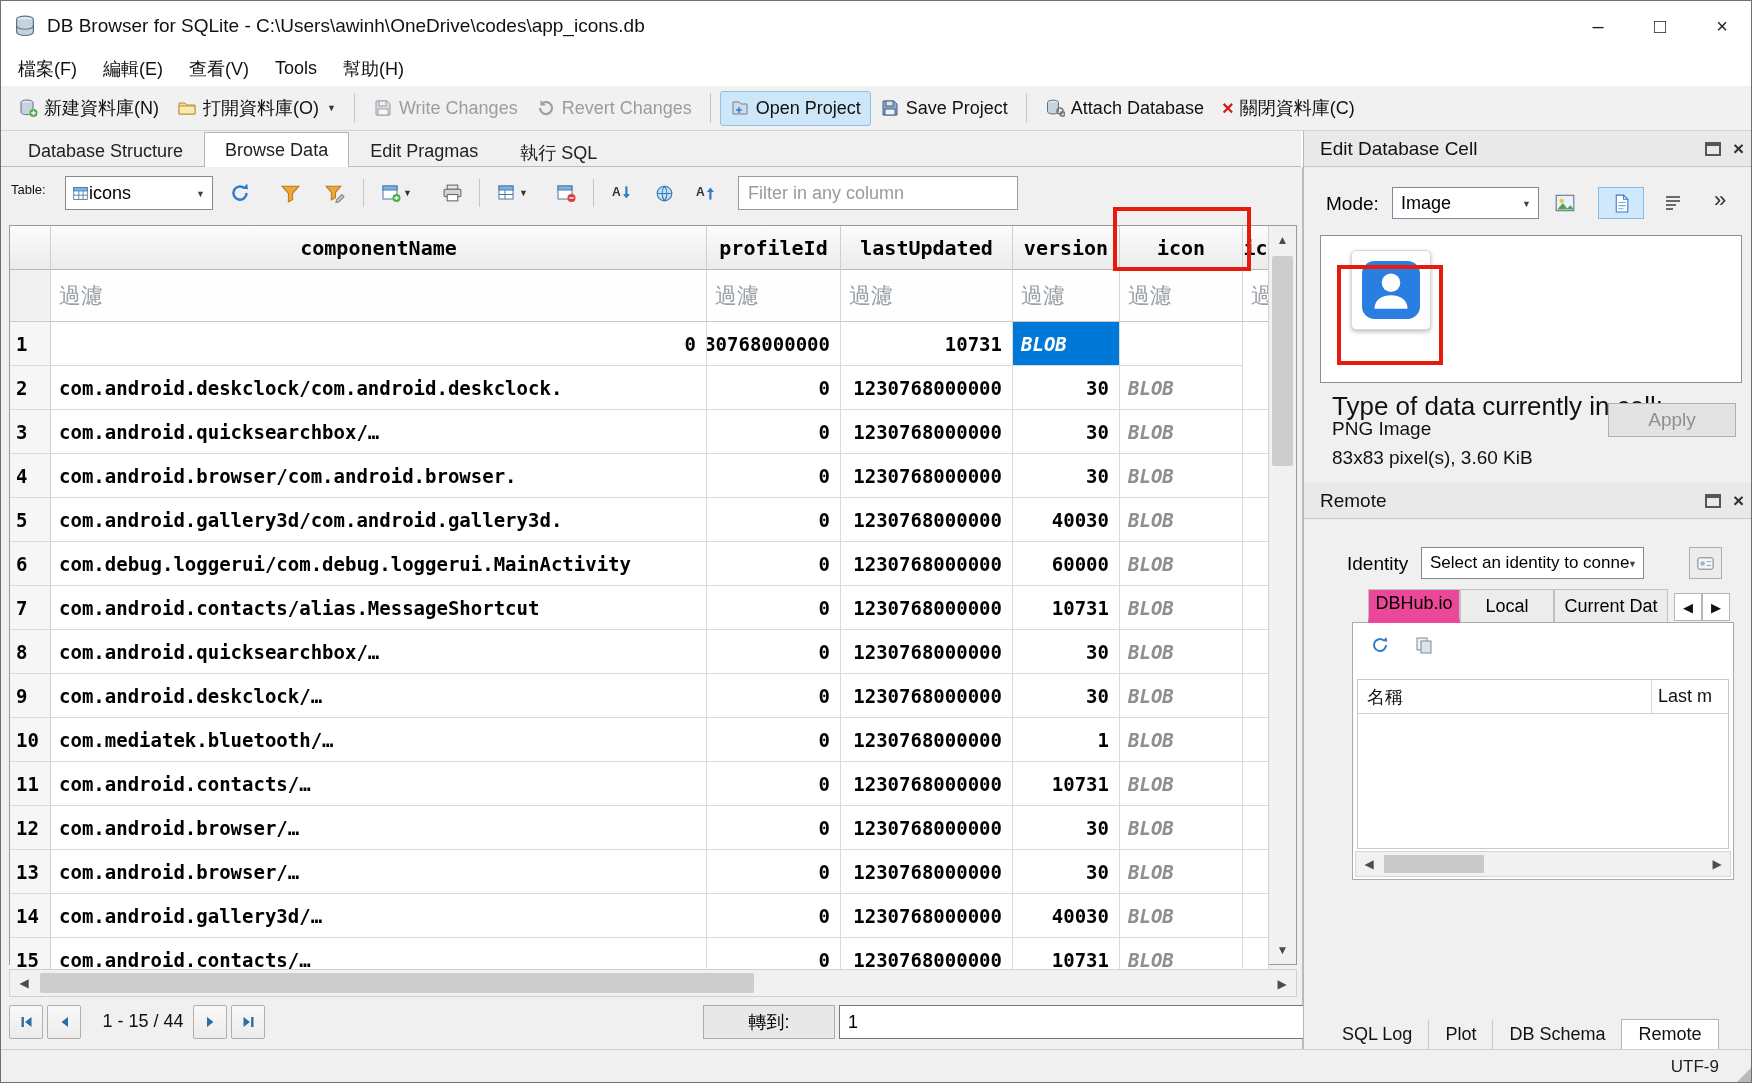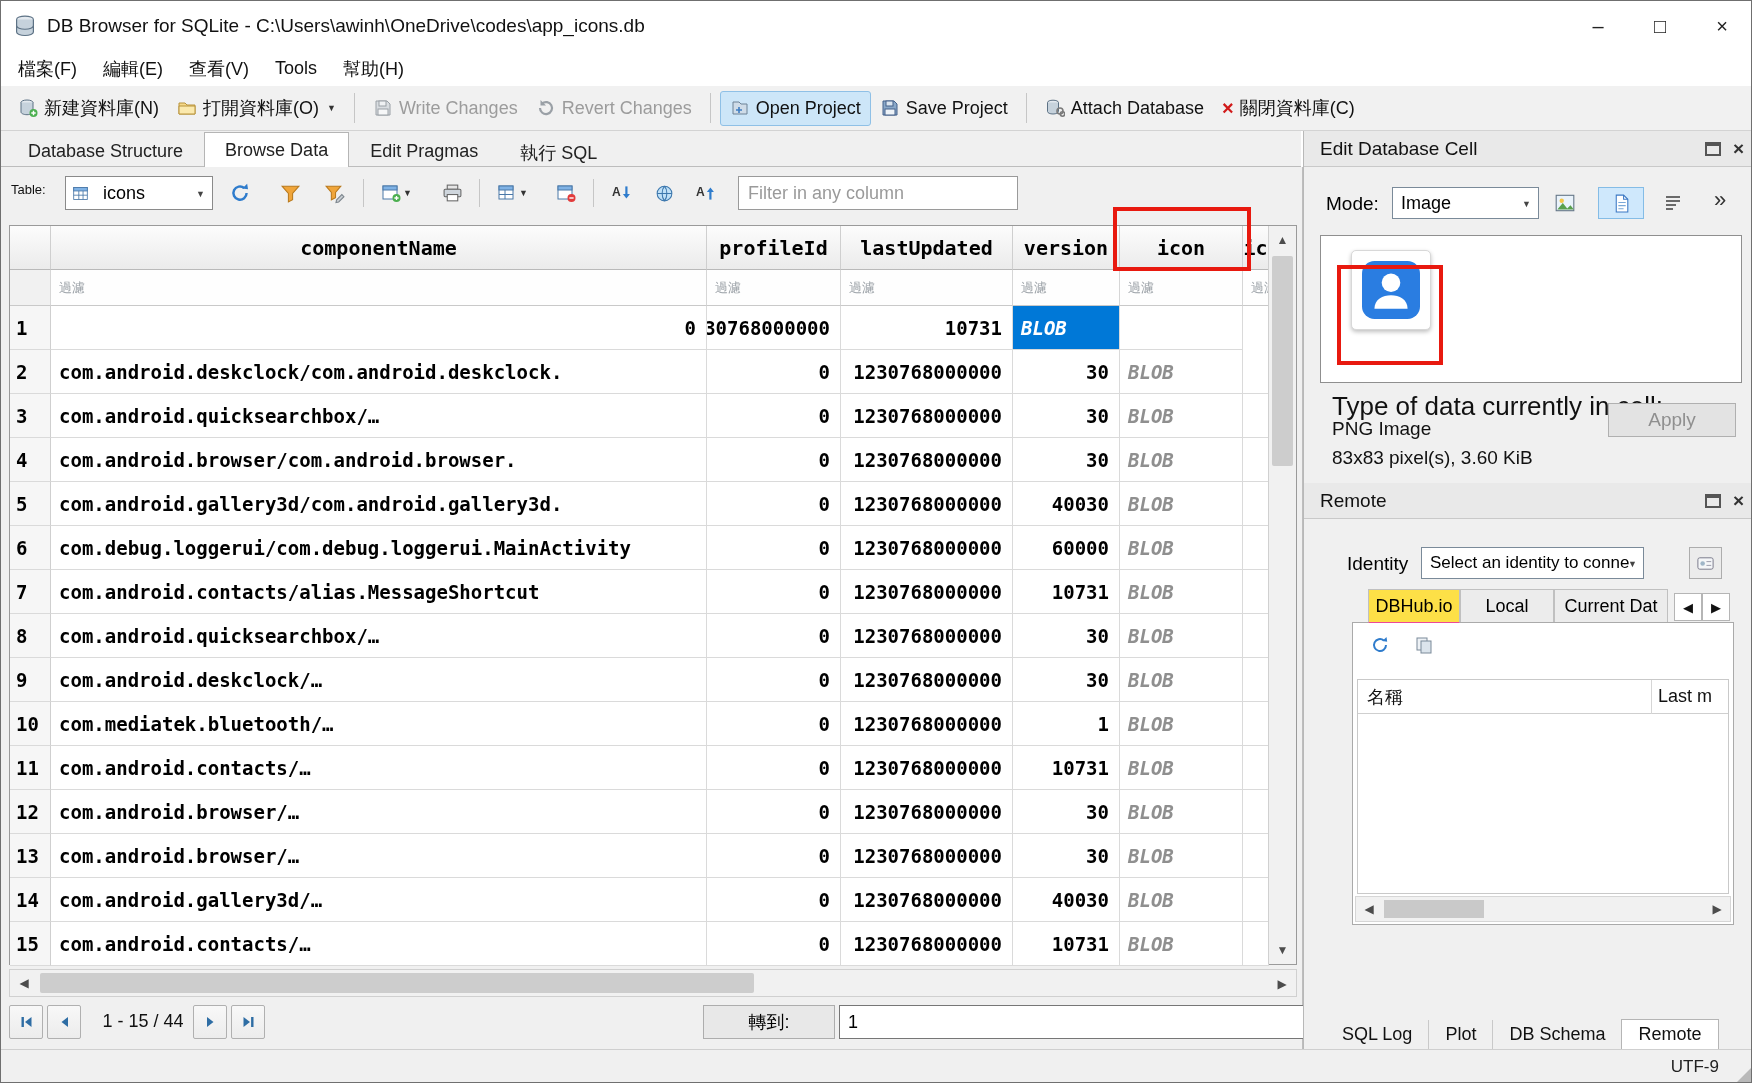--- a/index.html
+++ b/index.html
@@ -25,32 +25,32 @@
   .tbcaret{font-size:9px;color:#333;margin-left:2px}
   
   #maintabs{position:absolute;left:0;top:130px;width:1300px;height:36px;background:#f0f0f0;display:flex;align-items:flex-end;padding-left:6px;border-bottom:1px solid #bdbdbd}
   .mtab{padding:7px 20px;font-size:18px;color:#222;border:1px solid transparent;border-bottom:none;height:33px}
   .mtab.active{background:#fff;border-color:#b5b5b5;position:relative;z-index:2;margin-bottom:-1px;height:35px}
   
   #leftpanel{position:absolute;left:0;top:166px;width:1302px;height:882px;background:#f0f0f0;border-right:1px solid #bdbdbd}
   
   #browsebar{position:absolute;left:0;top:0;width:1302px;height:54px}
   #tablelabel{position:absolute;left:10px;top:15px;font-size:13px;color:#111}
-  #tablecombo{position:absolute;left:64px;top:9px;width:148px;height:34px;background:#fff;border:1px solid #8a8a8a;display:flex;align-items:center;padding-left:6px;gap:14px;font-size:18px}
+  #tablecombo{position:absolute;left:64px;top:9px;width:148px;height:34px;background:#fff;border:1px solid #8a8a8a;display:flex;align-items:center;padding-left:6px;gap:0;font-size:18px}
   #tablecombo .caret{position:absolute;right:7px;top:12px;font-size:9px;color:#444}
   .ibtn{position:absolute;top:9px;width:34px;height:34px;display:flex;align-items:center;justify-content:center}
   .ibtn.wide{width:48px;justify-content:flex-start;padding-left:4px}
   .vsep{position:absolute;top:12px;width:1px;height:28px;background:#c6c6c6}
   #filterinput{position:absolute;left:737px;top:9px;width:280px;height:34px;border:1px solid #9a9a9a;padding:0 9px;font-size:18px;color:#333}
   #filterinput::placeholder{color:#9a9a9a}
   
   #grid{position:absolute;left:8px;top:58px;width:1288px;height:740px;background:#fff;border:1px solid #9a9a9a}
   .grid-cols{display:grid;grid-template-columns:41px 656px 134px 172px 107px 123px 26px}
   .hcell{height:44px;background:linear-gradient(#fcfcfc,#ebebeb);border-right:1px solid #cfcfcf;border-bottom:1px solid #b9b9b9;display:flex;align-items:center;justify-content:center;font-family:"DejaVu Sans Mono",monospace;font-weight:bold;font-size:20px;overflow:hidden;white-space:nowrap}
-  .fcell{height:36px;background:#fefefe;border-right:1px solid #d6d6d6;border-bottom:1px solid #c9c9c9;display:flex;align-items:center;padding-left:8px;font-size:13px;color:#9aa0a6;overflow:hidden;white-space:nowrap}
+  .fcell{height:52px;background:#fefefe;border-right:1px solid #d6d6d6;border-bottom:1px solid #c9c9c9;display:flex;align-items:center;padding-left:8px;font-size:22px;color:#9aa0a6;overflow:hidden;white-space:nowrap}
   .fcell.corner{background:#f1f1f1}
   .cell{height:44px;border-right:1px solid #dadada;border-bottom:1px solid #dadada;display:flex;align-items:center;font-family:"DejaVu Sans Mono",monospace;font-weight:bold;font-size:19px;color:#000;overflow:hidden;white-space:nowrap;background:#fff}
   .cell.rownum{background:#f6f6f6;border-right:1px solid #cfcfcf;justify-content:flex-start;padding-left:6px}
   .cell.cname{padding-left:8px}
   .cell.num{justify-content:flex-end;padding-right:10px}
   .cell.blob{font-style:italic;color:#8f8f8f;padding-left:8px}
   .cell.blob.selected{background:#0078d7;color:#fff}
   
   #vscroll{position:absolute;right:0;top:0;bottom:0;width:28px;background:#f1f1f1;border-left:1px solid #d0d0d0}
   .sarrow{height:28px;display:flex;align-items:center;justify-content:center;font-size:12px;color:#4c4c4c}
@@ -84,23 +84,23 @@
   #typecaption{position:absolute;left:28px;top:260px;font-size:26px;color:#111}
   #typevalue{position:absolute;left:28px;top:287px;font-size:19px;color:#111}
   #sizetext{position:absolute;left:28px;top:316px;font-size:19px;color:#111}
   #applybtn{position:absolute;left:304px;top:272px;width:128px;height:34px;background:#e3e3e3;border:1px solid #b0b0b0;color:#8f8f8f;font-size:19px;display:flex;align-items:center;justify-content:center}
   #remotehead{top:352px}
   #identlabel{position:absolute;left:43px;top:422px;font-size:19px}
   #identcombo{position:absolute;left:117px;top:416px;width:223px;height:32px;background:#fff;border:1px solid #7a8a99;display:flex;align-items:center;padding-left:8px;font-size:17px;overflow:hidden;white-space:nowrap}
   #identcombo .caret{position:absolute;right:6px;top:11px;font-size:9px;color:#444}
   #identbtn{position:absolute;left:385px;top:416px;width:33px;height:32px;background:#ececec;border:1px solid #adadad;display:flex;align-items:center;justify-content:center}
   .rtab{position:absolute;top:458px;height:34px;display:flex;align-items:center;justify-content:center;font-size:18px;background:#ececec;border:1px solid #c0c0c0;overflow:hidden;white-space:nowrap}
-  .rtab.active{background:#fde047;border-bottom:1px solid #ec4899;z-index:2}
+  .rtab.active{background:#ec4899;border-bottom:6px solid #ec4899;z-index:2}
   .tabarrow{position:absolute;top:462px;width:28px;height:28px;background:#fff;border:1px solid #b5b5b5;display:flex;align-items:center;justify-content:center;font-size:13px;color:#111}
-  #remotebox{position:absolute;left:48px;top:491px;width:382px;height:303px;background:#fff;border:1px solid #aaa}
+  #remotebox{position:absolute;left:48px;top:491px;width:382px;height:258px;background:#fff;border:1px solid #aaa}
   #remotebox .ricon{position:absolute;top:8px;width:30px;height:28px;display:flex;align-items:center;justify-content:center}
   #rlist{position:absolute;left:4px;right:4px;top:56px;bottom:30px;border:1px solid #c9c9c9;background:#fff}
   #rlisthead{height:34px;border-bottom:1px solid #cfcfcf;display:flex;align-items:center;font-size:18px;color:#111}
   #rlisthead .c1{padding-left:9px;width:294px;border-right:1px solid #d6d6d6;height:34px;display:flex;align-items:center}
   #rlisthead .c2{padding-left:6px;overflow:hidden;white-space:nowrap}
   #rscroll{position:absolute;left:2px;right:2px;bottom:2px;height:26px;background:#f1f1f1;border:1px solid #d6d6d6}
   #rscroll .sarrow{width:26px;height:24px;position:absolute;top:0}
   #rthumb{position:absolute;left:28px;top:3px;width:100px;height:18px;background:#c9c9c9}
   #docktabs{position:absolute;left:0;top:888px;width:450px;height:30px;display:flex;align-items:center;padding-left:22px}
   .dtab{padding:4px 16px;font-size:18px;color:#111;border-left:1px solid #c9c9c9}

